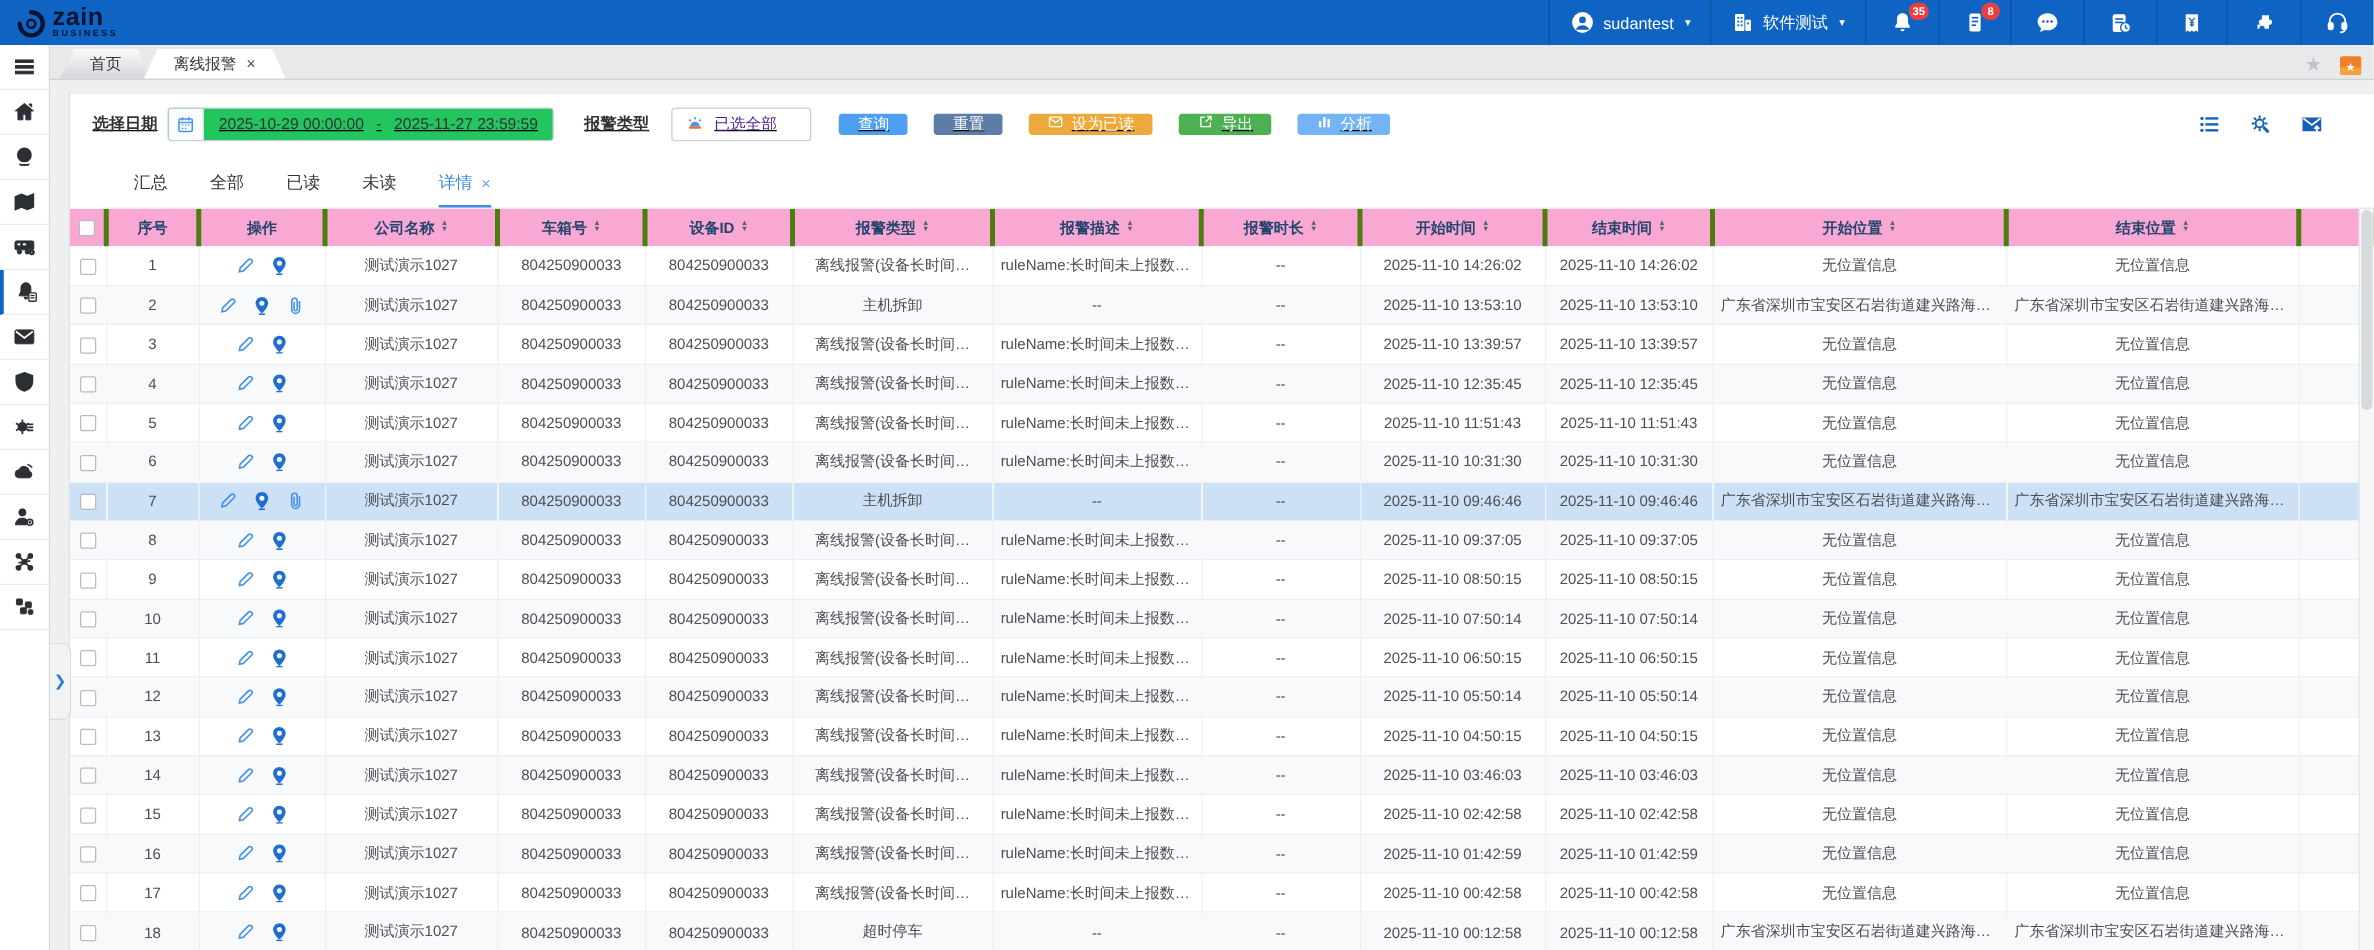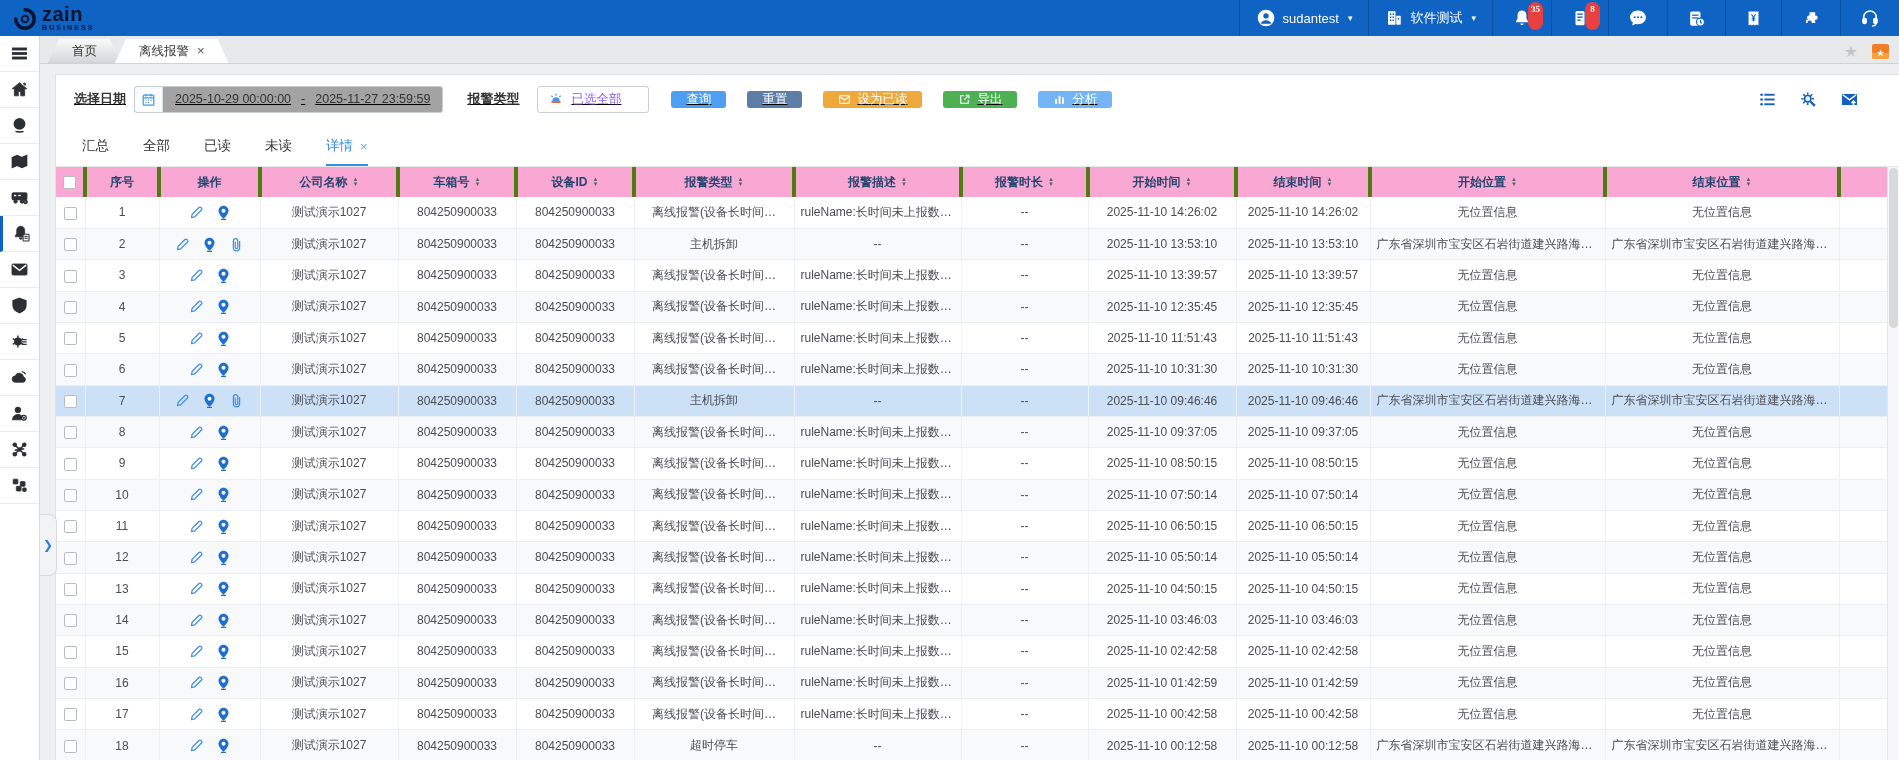--- a/index.html
+++ b/index.html
@@ -10,22 +10,22 @@
   
   .top-header { position:absolute; top:0; left:0; right:0; height:36px; background:#0e63c3;
     display:flex; align-items:center; justify-content:space-between; color:#fff; }
   .brand { display:flex; align-items:flex-start; padding:2px 0 0 10px; gap:2px; }
   .brand-name { font-size:20px; font-weight:bold; color:#0a1430; letter-spacing:0.5px; line-height:20px; }
   .brand-sub { font-size:7px; font-weight:bold; color:#0a1430; letter-spacing:2.1px; line-height:8px; }
   .header-right { display:flex; height:36px; align-items:stretch; }
   .h-item { display:flex; align-items:center; gap:7px; padding:0 16px; border-left:1px solid rgba(0,0,0,0.18);
     font-size:13px; cursor:pointer; position:relative; }
   .h-item.icon-only { padding:0 19px; }
-  .badge { position:absolute; top:2px; right:8px; min-width:15px; height:28px; padding:0 3px; background:#e84040;
-    border-radius:8px; font-size:9px; line-height:14px; text-align:center; color:#fff; font-weight:bold;font-family:Liberation Serif, serif; }
+  .badge { position:absolute; top:2px; right:8px; min-width:15px; height:14px; padding:0 3px; background:#e84040;
+    border-radius:8px; font-size:9px; line-height:14px; text-align:center; color:#fff; font-weight:bold; }
   .caret { font-size:9px; margin-left:2px; }
 
   
   .sidebar { position:absolute; top:36px; left:0; bottom:0; width:40px; background:#fff;
     border-right:1px solid #d7dadd; z-index:3; }
   .side-item { height:36px; display:flex; align-items:center; justify-content:center;
     border-bottom:1px solid #ececee; cursor:pointer; position:relative; }
   .side-item svg { width:19px; height:19px; fill:#2c2f33; stroke:#2c2f33; }
   .side-item.active { border-left:3px solid #0e63c3; }
 
@@ -53,41 +53,41 @@
 
   
   .expander { position:absolute; left:0px; top:478px; width:17px; height:62px; background:#f2f3f5;
     border:1px solid #d8dbde; border-left:none; border-radius:0 8px 8px 0; z-index:4;
     display:flex; align-items:center; justify-content:center; color:#2f7bd9; font-size:12px; cursor:pointer; }
 
   
   .filter-bar { height:48px; display:flex; align-items:center; padding:0 18px;text-decoration:underline; }
   .f-label { font-size:13px; font-weight:bold; color:#333; margin-right:8px; white-space:nowrap; }
   .date-box { display:flex; align-items:center; height:27px; border:1px solid #c9ced2; border-radius:3px;
-    background:#a3a3a3; overflow:hidden; }
+    background:#22c55e; overflow:hidden; }
   .date-ico-cell { width:28px; height:100%; display:flex; align-items:center; justify-content:center;
     border-right:1px solid #dfe3e6; background:#fbfcfd; cursor:pointer; }
   .date-text { display:flex; gap:10px; padding:0 12px; font-size:12.5px; color:#333; white-space:nowrap; }
   .type-box { display:flex; align-items:center; gap:7px; height:27px; min-width:112px; border:1px solid #c9ced2;
-    border-radius:3px; background:#fff; padding:0 10px; margin-left:10px; font-size:12.5px; color:#8b5cf6; cursor:pointer; }
+    border-radius:3px; background:#fff; padding:0 10px; margin-left:10px; font-size:12.5px; color:#4c1d95; cursor:pointer; }
   .btn { height:17px; border:none; border-radius:3px; color:#fff; font-size:12.5px; padding:0 15px;
-    display:flex; align-items:center; gap:6px; cursor:pointer; font-family:inherit; white-space:nowrap; }
+    display:flex; align-items:flex-start; gap:6px; cursor:pointer; font-family:inherit; white-space:nowrap; }
   .btn svg { width:13px; height:13px; }
   .btn-query { background:#4e9ff2; margin-left:22px; }
   .btn-reset { background:#5c7ea6; margin-left:21px; }
   .btn-read  { background:#eda93c; margin-left:21px; }
   .btn-export{ background:#4db052; margin-left:21px; }
   .btn-analyze{ background:#74b4f4; margin-left:21px; }
   .f-spacer { flex:1; }
   .tool-icos { display:flex; gap:22px; align-items:center; padding-right:22px; }
   .tool-icos svg { width:19px; height:19px; cursor:pointer; }
 
   
   .subtabs { height:44px; display:flex; align-items:flex-end; padding-left:26px; gap:34px;
-    border-bottom:1px solid #e5e8ea; }
+    border-bottom:1px solid #e5e8ea;margin-left:25px; }
   .stab { font-size:13.5px; color:#333; padding-bottom:11px; cursor:pointer; display:flex; gap:7px; align-items:center; }
   .stab.active { color:#3d8de0; border-bottom:2px solid #3d8de0; padding-bottom:9px; }
   .stab .sclose { color:#6aa7e8; font-size:13px; }
 
   
   .table-wrap { position:absolute; top:92px; left:0; right:0; bottom:0; overflow:hidden; }
   table { border-collapse:collapse; table-layout:fixed; width:100%; }
   thead th { height:30px; background:#f9a8d4; border-right:4px solid #4d7c0f; color:#24456e;
     font-size:12px; font-weight:bold; text-align:center; white-space:nowrap; }
   thead th .thc { display:flex; align-items:center; justify-content:center; gap:5px; }

